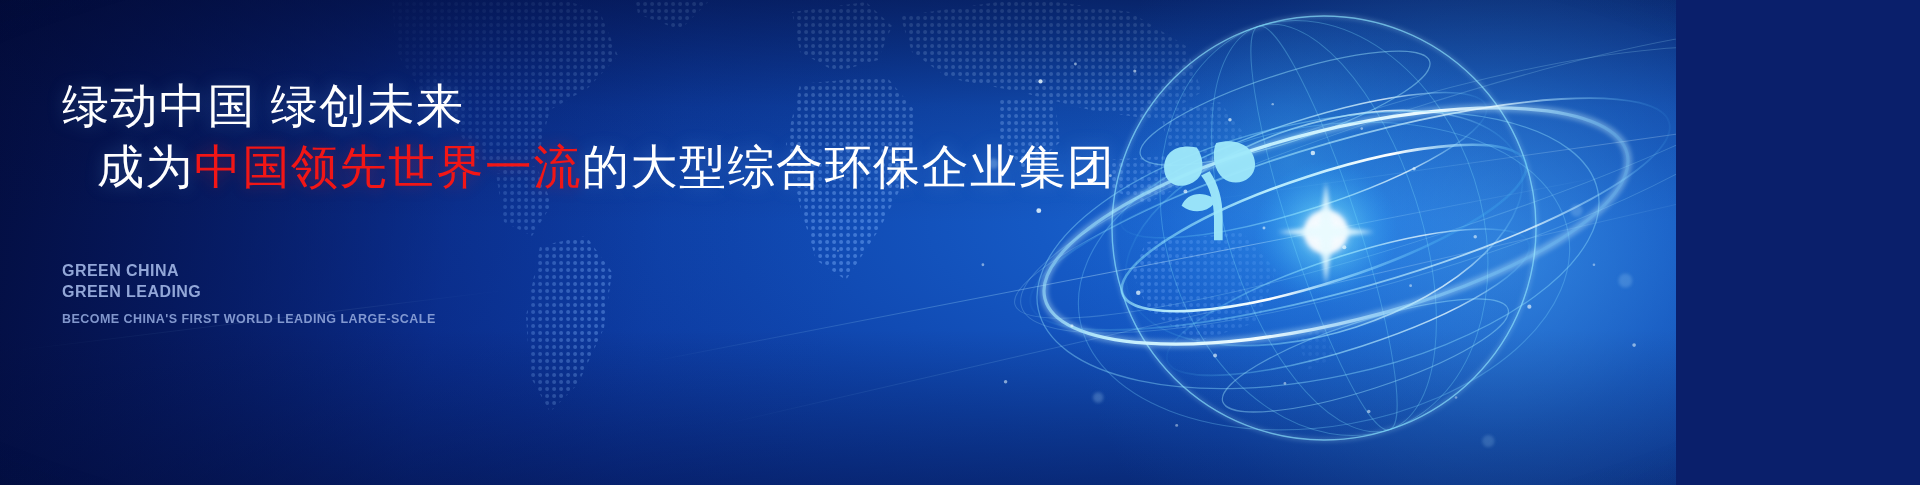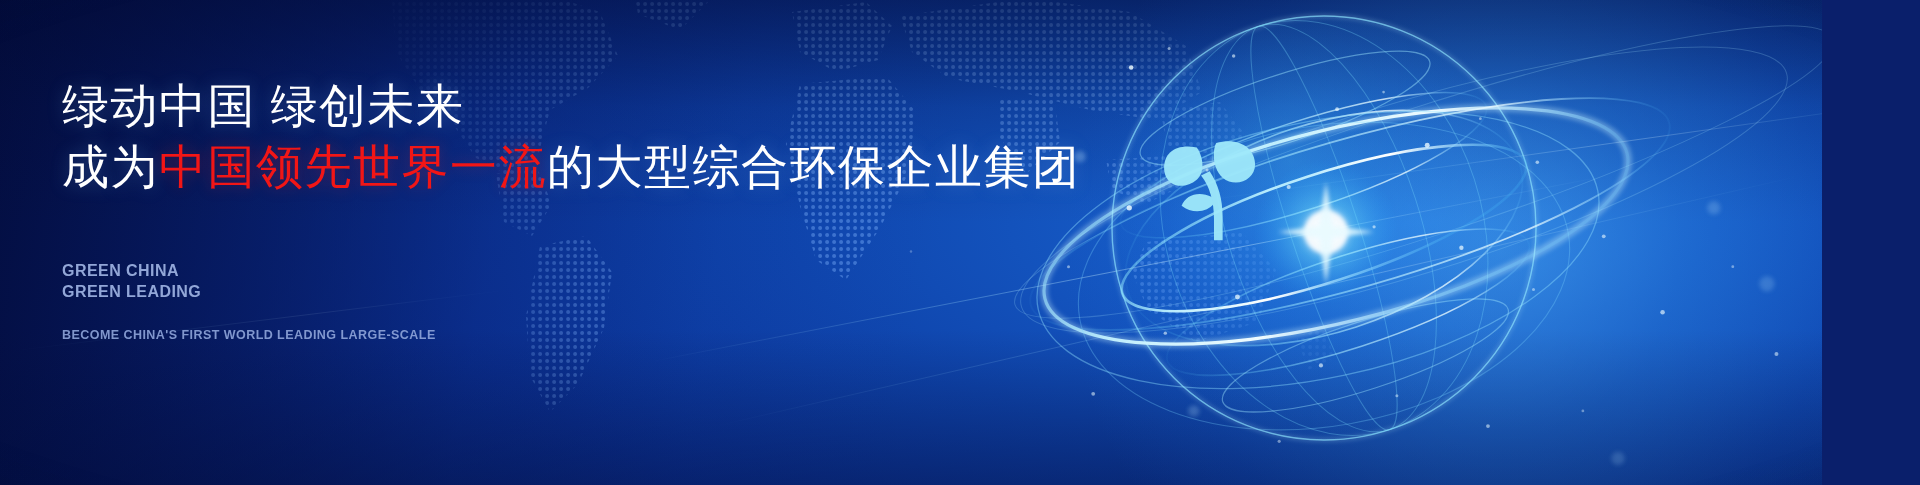--- a/index.html
+++ b/index.html
@@ -5,21 +5,21 @@
 <style>
   * { margin:0; padding:0; box-sizing:border-box; }
   html,body{ background:#0a1f6b; }
   body{
     font-family:"Liberation Sans","DejaVu Sans",sans-serif;
     -webkit-font-smoothing:antialiased;
   }
 
   .banner{
     position:relative;
-    width:1822px;
+    width:1676px;
     height:485px;
     overflow:hidden;
     background:#0b238c;
   }
 
   
   .bg-base{
     position:absolute; inset:0;
     background:
       radial-gradient(115% 160% at 78% 46%, #1f6fd8 0%, #1559c4 14%, #0f45ad 30%, #0b3296 48%, #071f72 70%, #041452 100%);
@@ -110,20 +110,21 @@
     text-shadow:0 0 18px rgba(120,190,255,.30);
   }
   .line2{
     font-size:47px;
     line-height:1.18;
     letter-spacing:1.5px;
     color:#ffffff;
     font-weight:400;
     margin-top:6px;
     text-shadow:0 0 18px rgba(120,190,255,.30);
+    margin-left:35px;
   }
   .accent-red{
     color:#f21616;
     text-shadow:0 0 16px rgba(255,40,40,.30);
   }
 
   .sub-en{
     position:absolute;
     left:0; top:260px;
     color:#9fb4e3;
@@ -135,21 +136,20 @@
   }
   .sub-en-long{
     position:absolute;
     left:0; top:311px;
     color:#93a9dd;
     font-size:12.5px;
     font-weight:bold;
     letter-spacing:.45px;
     line-height:1.32;
     opacity:.88;
-    margin-top:16px;
   }
   .sub-en div, .sub-en-long div{ white-space:nowrap; }
 </style>
 </head>
 <body>
 
 <div class="banner">
 
   <div class="bg-base"></div>
 

